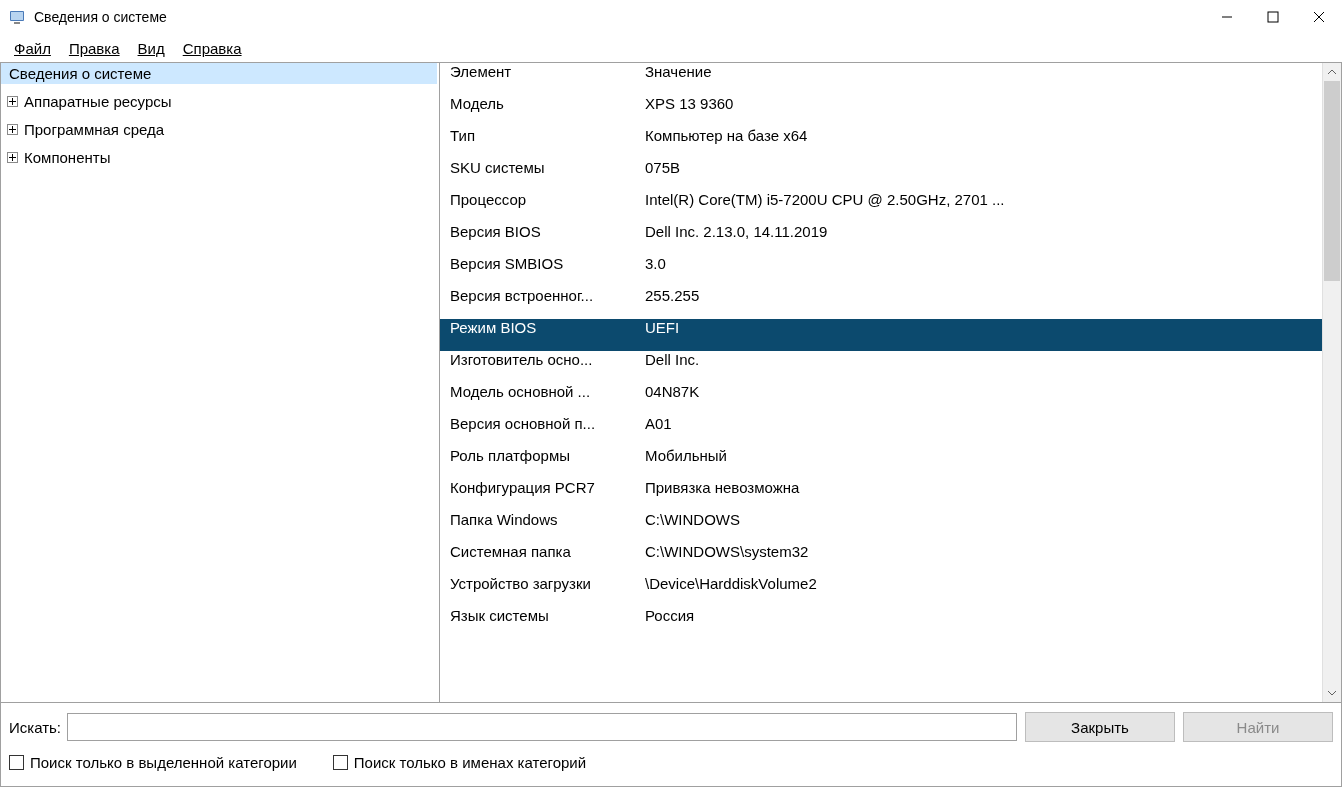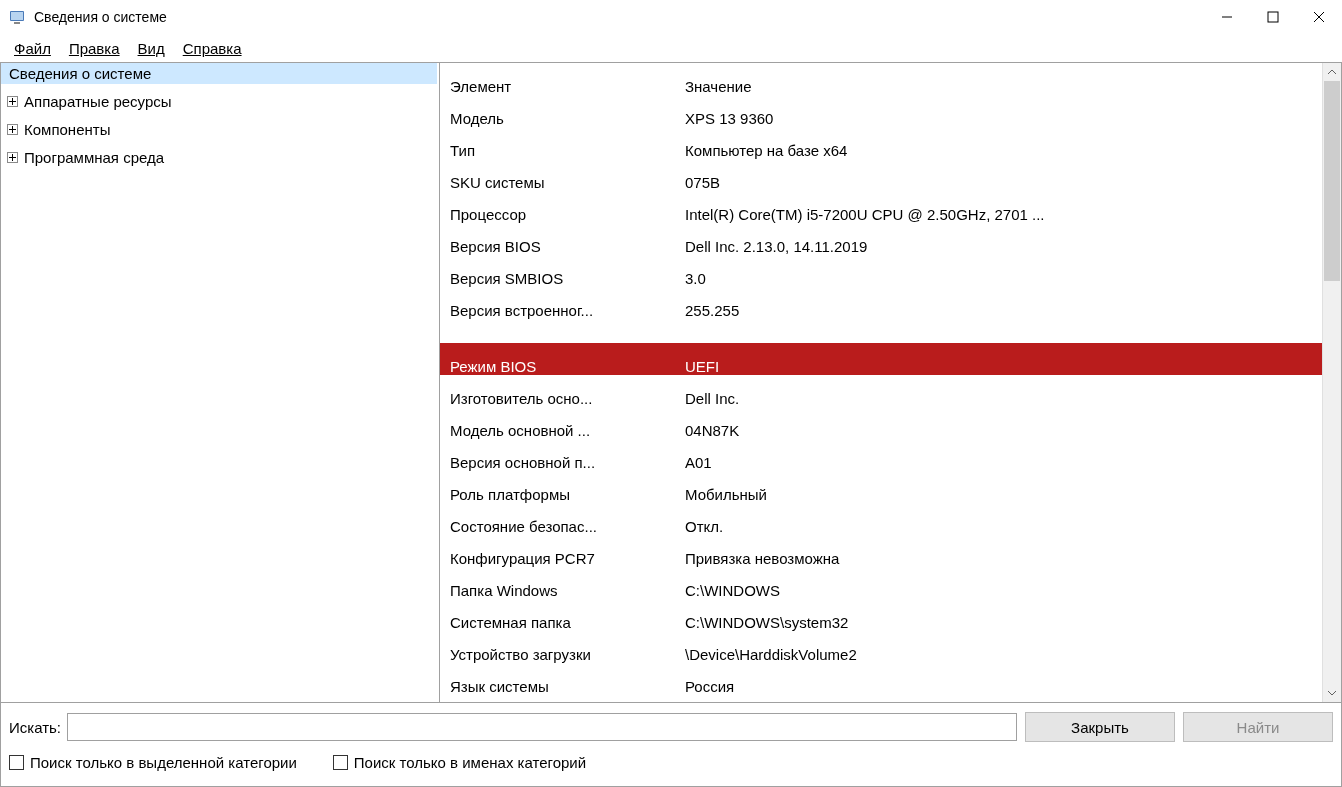--- a/index.html
+++ b/index.html
@@ -14,22 +14,22 @@
   .menuitem{padding:3px 8px;margin-right:2px;}
   .content{flex:1;display:flex;border-top:1px solid #a0a0a0;min-height:0;}
   .tree{width:440px;border:1px solid #a0a0a0;border-top:none;box-sizing:border-box;overflow:auto;padding:0;}
   .tree-root{padding:2px 6px 2px 8px;background:#cde8ff;display:inline-block;min-width:calc(100% - 16px);}
   .tree-item{display:flex;align-items:center;padding:9px 4px 2px 6px;}
   .plus{width:11px;height:11px;border:1px solid #8a8a8a;margin-right:6px;position:relative;box-sizing:border-box;display:inline-block;}
   .plus::before{content:"";position:absolute;left:1px;right:1px;top:4px;border-top:1px solid #000;}
   .plus::after{content:"";position:absolute;top:1px;bottom:1px;left:4px;border-left:1px solid #000;}
   .list{flex:1;display:flex;border:1px solid #a0a0a0;border-left:none;border-top:none;min-width:0;}
   .rows{flex:1;overflow:hidden;}
-  .row{display:flex;align-items:flex-end;height:32px;padding-left:10px;white-space:nowrap;gap:40px;}
-  .row.selected{background:#b91c1c;color:#fff;margin-top:24px;}
+  .row{display:flex;align-items:flex-start;height:32px;padding-left:10px;white-space:nowrap;}
+  .row.selected{background:#0c4a6e;color:#fff;}
   .col-elem{width:195px;overflow:hidden;text-overflow:ellipsis;padding-right:6px;box-sizing:border-box;}
   .col-val{flex:1;overflow:hidden;text-overflow:ellipsis;padding-right:6px;}
   .scrollbar{width:18px;background:#f0f0f0;border-left:1px solid #e0e0e0;position:relative;}
   .scroll-arrow{height:18px;display:flex;align-items:center;justify-content:center;}
   .scroll-thumb{background:#cdcdcd;position:absolute;left:1px;right:1px;top:18px;height:200px;}
   .bottom{height:84px;border:1px solid #a0a0a0;border-top:none;box-sizing:border-box;padding:6px 8px 2px 8px;}
   .search-row{display:flex;align-items:center;height:36px;}
   .search-label{margin-right:6px;}
   .search-input{flex:1;height:28px;border:1px solid #a0a0a0;box-sizing:border-box;padding:0 6px;font-family:inherit;font-size:15px;}
   .btn{width:150px;height:30px;margin-left:8px;border:1px solid #bdbdbd;background:#e5e5e5;display:flex;align-items:center;justify-content:center;box-sizing:border-box;}
@@ -82,25 +82,25 @@
   <div class="content">
     <div class="tree">
       <div class="tree-root">Сведения о системе</div>
       <div id="tree-items">
           <div class="tree-item">
             <span class="plus"></span>
             <span>Аппаратные ресурсы</span>
           </div>
           <div class="tree-item">
             <span class="plus"></span>
-            <span>Компоненты</span>
+            <span>Программная среда</span>
           </div>
           <div class="tree-item">
             <span class="plus"></span>
-            <span>Программная среда</span>
+            <span>Компоненты</span>
           </div>
         </div>
     </div>
     <div class="list">
       <div class="rows" id="rows-container">
         <div class="row">
           <div class="col-elem">Элемент</div>
           <div class="col-val">Значение</div>
         </div>
       <div class="row">
@@ -143,24 +143,20 @@
             <div class="col-elem">Модель основной ...</div>
             <div class="col-val">04N87K</div>
           </div>
           <div class="row">
             <div class="col-elem">Версия основной п...</div>
             <div class="col-val">A01</div>
           </div>
           <div class="row">
             <div class="col-elem">Роль платформы</div>
             <div class="col-val">Мобильный</div>
-          </div>
-          <div class="row">
-            <div class="col-elem">Состояние безопас...</div>
-            <div class="col-val">Откл.</div>
           </div>
           <div class="row">
             <div class="col-elem">Конфигурация PCR7</div>
             <div class="col-val">Привязка невозможна</div>
           </div>
           <div class="row">
             <div class="col-elem">Папка Windows</div>
             <div class="col-val">C:\WINDOWS</div>
           </div>
           <div class="row">

